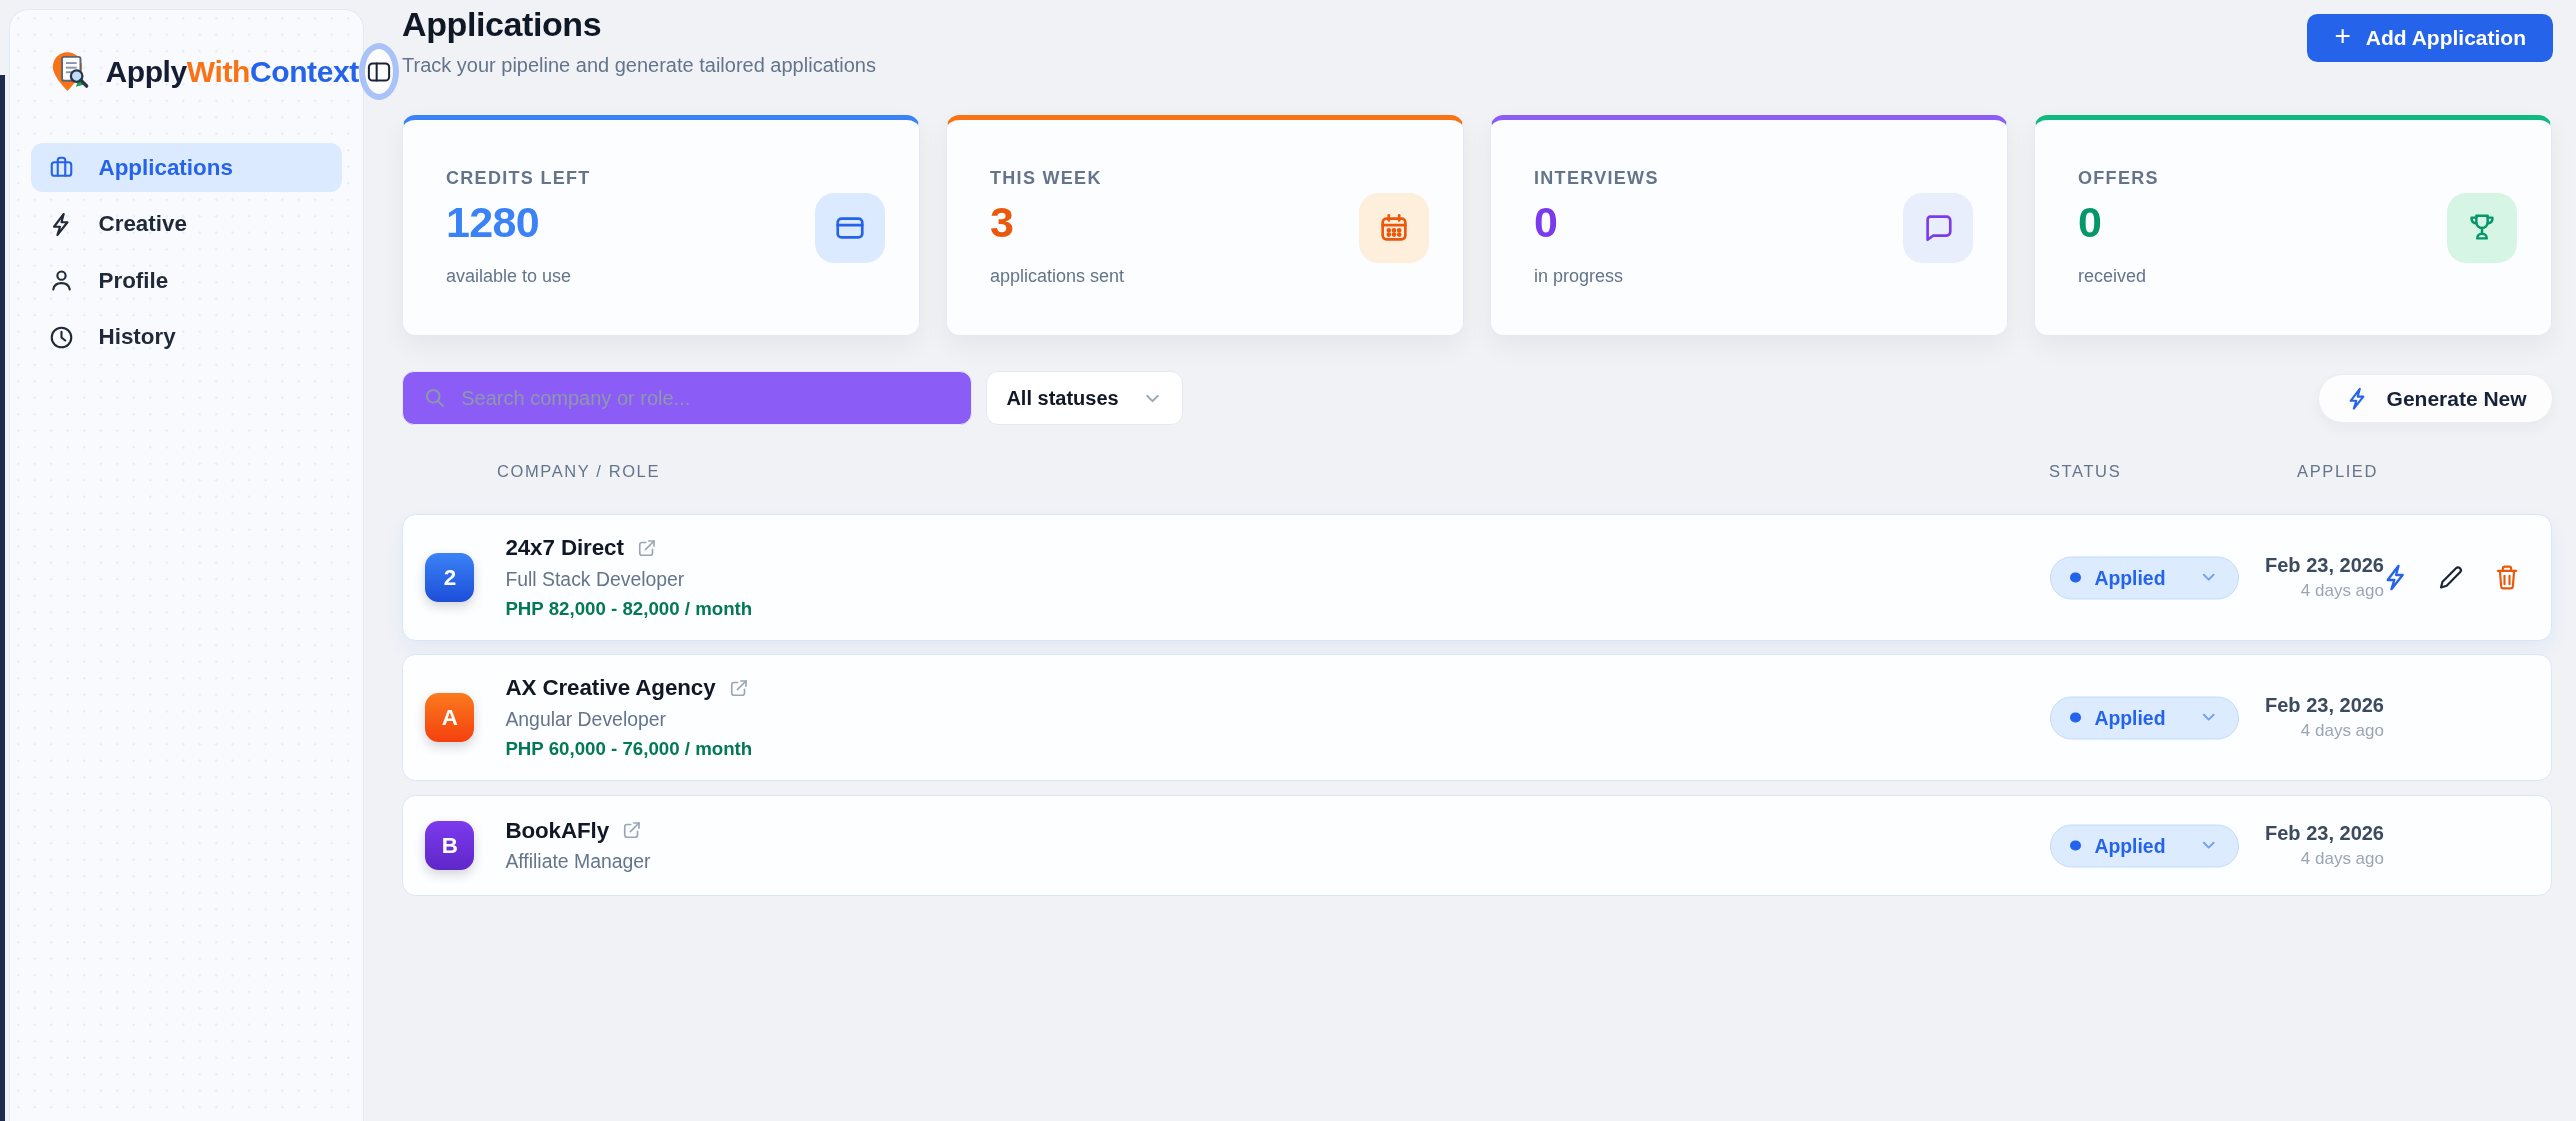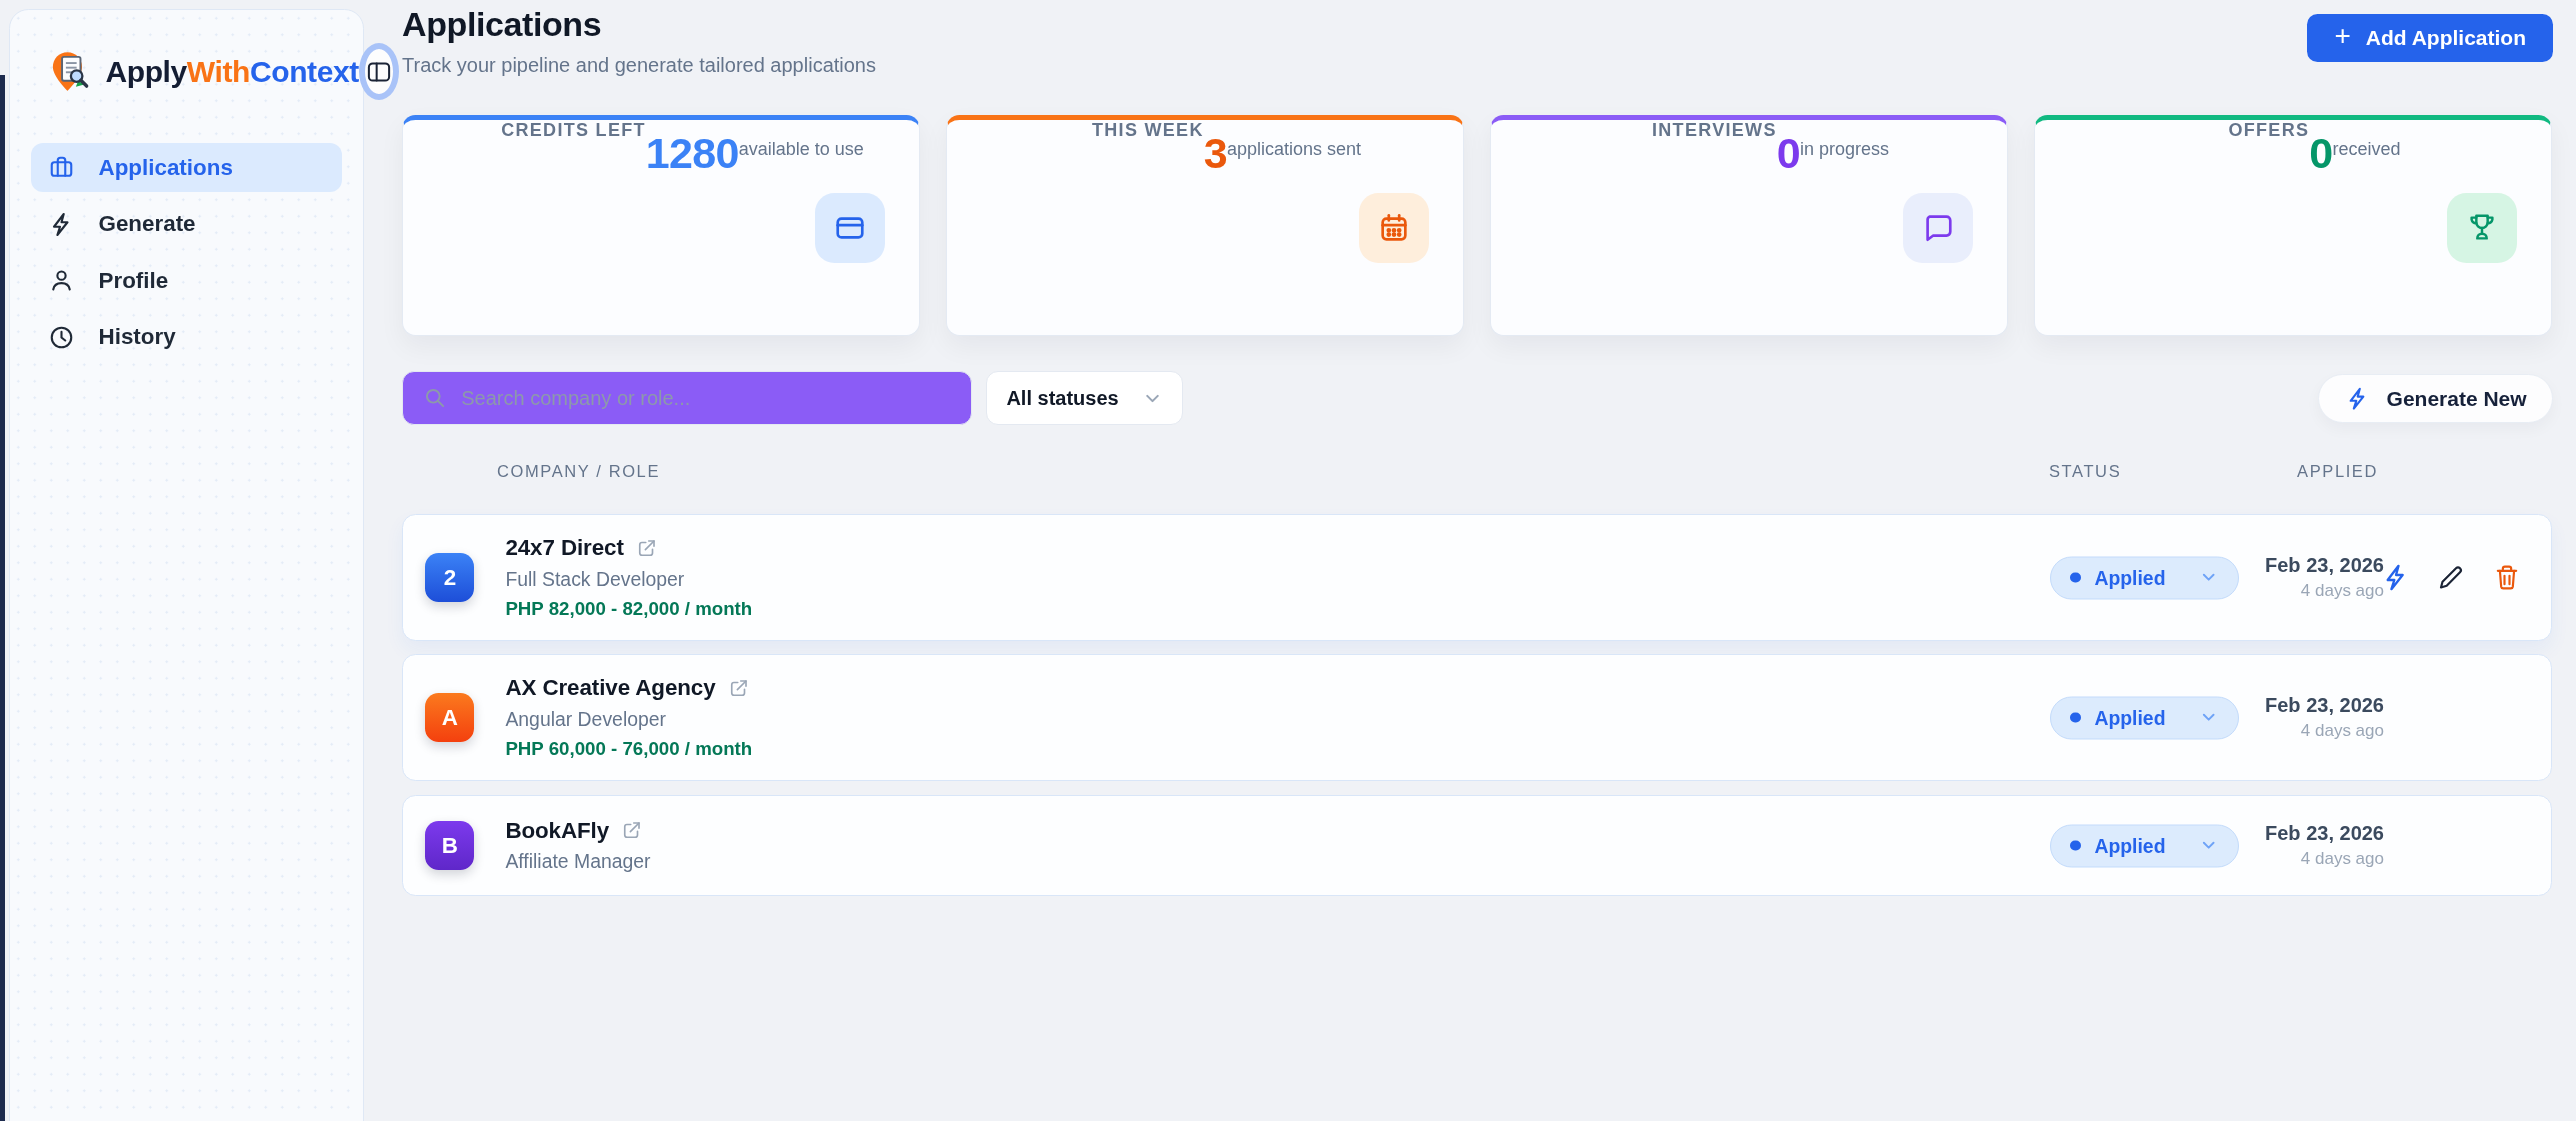--- a/index.html
+++ b/index.html
@@ -50,21 +50,21 @@
     font-size:21px; font-weight:700; font-family:inherit; cursor:pointer;
   }
   .add-btn .plus { font-size:28px; font-weight:400; line-height:1; position:relative; top:-1.5px; }
 
   
   .stats { position:absolute; left:402px; top:115px; width:2150px; display:grid; grid-template-columns:repeat(4,1fr); gap:26px; }
   .stat-card {
     position:relative; height:221px; border-radius:13.5px;
     background:#fcfdff; border:1.5px solid #e4eaf3; border-top-width:5.2px;
     box-shadow:0 10.5px 25.4px rgba(15,23,42,.05);
-    display:flex; justify-content:center; padding-left:43px;
+    display:flex; flex-direction:column; justify-content:center; padding-left:43px;
   }
   .stat-label { font-size:18px; font-weight:600; letter-spacing:1.3px; color:#64748b; }
   .stat-value { font-size:43px; font-weight:800; margin-top:9px; letter-spacing:-0.7px; }
   .stat-sub { font-size:18px; color:#64748b; margin-top:19px; }
   .stat-chip {
     position:absolute; right:34px; top:50%; transform:translateY(-50%);
     width:70px; height:70px; border-radius:19.4px;
     display:flex; align-items:center; justify-content:center;
   }
   .stat-chip svg { width:34px; height:34px; }
@@ -174,21 +174,21 @@
         <path d="M13 11V8.5A3.5 3.5 0 0 1 16.5 5h3A3.5 3.5 0 0 1 23 8.5V11"></path>
         <line x1="13" y1="11" x2="13" y2="29"></line>
           <line x1="23" y1="11" x2="23" y2="29"></line>
       </svg>
       <span>Applications</span>
     </div>
     <div class="nav-item">
       <svg viewBox="0 0 36 36" fill="none" stroke="#1f2937" stroke-width="2.8" stroke-linejoin="round">
         <path d="M21 4 8 21h8l-3.5 11L26 15h-8z"></path>
       </svg>
-      <span>Generate</span>
+      <span>Creative</span>
     </div>
     <div class="nav-item">
       <svg viewBox="0 0 36 36" fill="none" stroke="#1f2937" stroke-width="2.8" stroke-linecap="round">
         <circle cx="18" cy="11.5" r="5.5"></circle>
         <path d="M7 30c1-6 5.5-8.5 11-8.5S28 24 29 30"></path>
       </svg>
       <span>Profile</span>
     </div>
     <div class="nav-item">
       <svg viewBox="0 0 36 36" fill="none" stroke="#1f2937" stroke-width="2.8" stroke-linecap="round">

